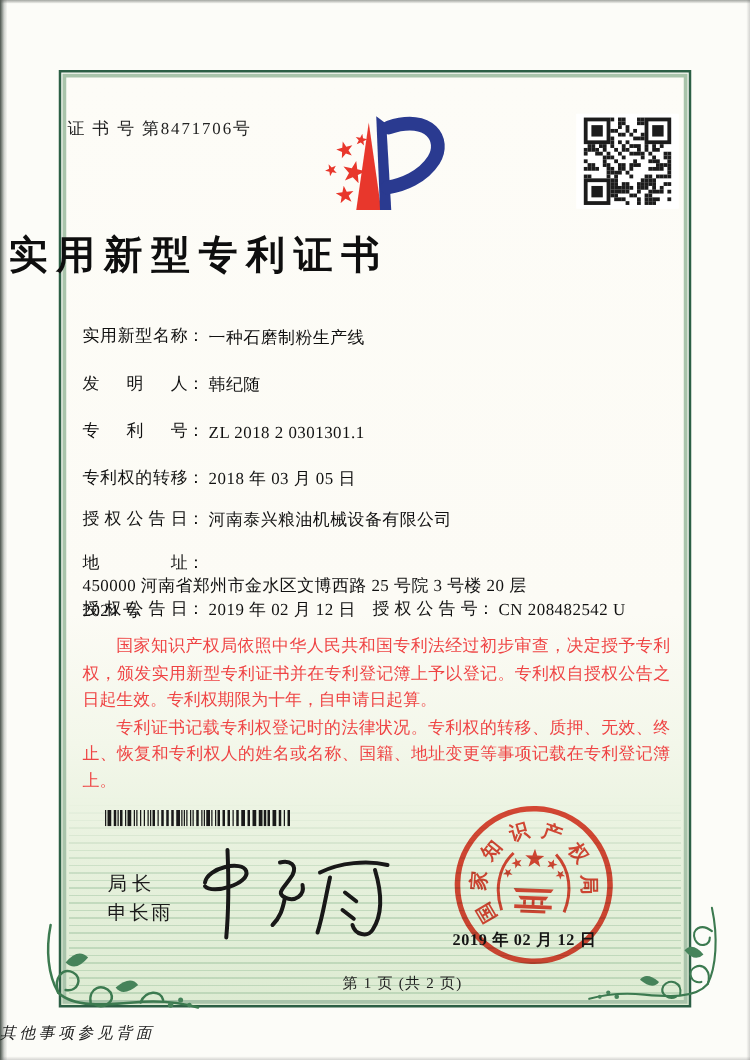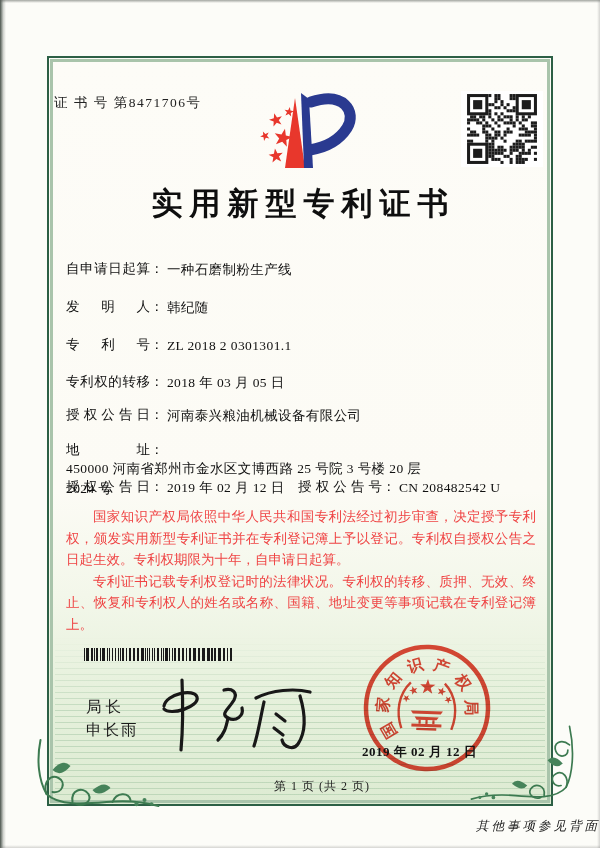--- a/index.html
+++ b/index.html
@@ -26,21 +26,21 @@
   .guilloche { position:absolute; left:6px; right:6px; bottom:6px; height:160px;
     background:repeating-linear-gradient(to bottom, rgba(110,165,120,.28) 0 1px, transparent 1px 6px);
     -webkit-mask-image:linear-gradient(to bottom, transparent, #000 45%);
     mask-image:linear-gradient(to bottom, transparent, #000 45%); }
 
   .cert-number { position:absolute; left:54px; top:94px; font-size:13.5px; letter-spacing:1.5px; color:#222; }
 
   .logo { position:absolute; left:252px; top:86px; width:114px; height:88px; }
   .qr { position:absolute; left:461px; top:91px; width:82px; height:76px; background:#fff; }
 
-  .title { position:absolute; left:0; top:183px; width:600px; text-align:center;
+  .title { position:absolute; left:0; top:183px; width:600px; text-align:left;
     font-size:31px; font-weight:700; letter-spacing:7px; padding-left:7px; color:#0e0e0e; }
 
   .row { position:absolute; left:66px; width:474px; font-size:13.5px; color:#111; }
   .row .lab { display:inline-block; width:84px; text-align:justify; text-align-last:justify; vertical-align:top; }
   .row .colon { display:inline-block; vertical-align:top; }
   .row .val { display:inline-block; vertical-align:top; letter-spacing:.4px; max-width:380px; line-height:20px; }
   .pair2 { position:absolute; left:232px; top:0; white-space:nowrap; }
 
   .paras { position:absolute; left:66px; top:506px; width:470px; font-size:13.5px;
     line-height:21.5px; color:#ef4444; }
@@ -58,21 +58,21 @@
     mix-blend-mode:multiply; transform:rotate(2deg); }
   .seal-char { font-size:15.5px; font-weight:700; fill:#e23b2a; font-family:"Liberation Serif","DejaVu Serif",serif; }
   .seal-date { position:absolute; left:362px; top:743px; width:120px; font-size:13px; font-weight:700;
     color:#141414; letter-spacing:.5px; white-space:nowrap; }
 
   .flourish-left { position:absolute; left:30px; top:736px; width:135px; height:72px; }
   .flourish-right { position:absolute; left:468px; top:714px; width:110px; height:94px; transform:scaleX(-1); }
 
   .page-number { position:absolute; left:0; top:778px; width:600px; text-align:center;
     font-size:12px; letter-spacing:1px; color:#1e1e1e;padding-left:44px; }
-  .footer-note { position:absolute; left:0; top:818px; width:600px; text-align:right;
+  .footer-note { position:absolute; left:0; top:818px; width:600px; text-align:left;
     font-size:12.5px; letter-spacing:3px; color:#222; font-style:italic; }
 </style>
 </head>
 <body>
 
 <div class="page">
 
   <div class="frame">
     <div class="frame-inner"></div>
     <div class="guilloche"></div>
@@ -287,21 +287,21 @@
       <rect x="18" y="2" width="5" height="5" fill="#fff"></rect>
       <rect x="19" y="3" width="3" height="3" fill="#1c1c1c"></rect>
       <rect x="1" y="17" width="7" height="7" fill="#1c1c1c"></rect>
       <rect x="2" y="18" width="5" height="5" fill="#fff"></rect>
       <rect x="3" y="19" width="3" height="3" fill="#1c1c1c"></rect>
     </svg>
 
   <div class="title">实用新型专利证书</div>
 
   <div class="row" style="top:260px">
-    <span class="lab">自申请日起算</span><span class="colon">：</span>
+    <span class="lab">实用新型名称</span><span class="colon">：</span>
     <span class="val">一种石磨制粉生产线</span>
   </div>
   <div class="row" style="top:298px">
     <span class="lab">发明人</span><span class="colon">：</span>
     <span class="val">韩纪随</span>
   </div>
   <div class="row" style="top:336px">
     <span class="lab">专利号</span><span class="colon">：</span>
     <span class="val">ZL 2018 2 0301301.1</span>
   </div>

